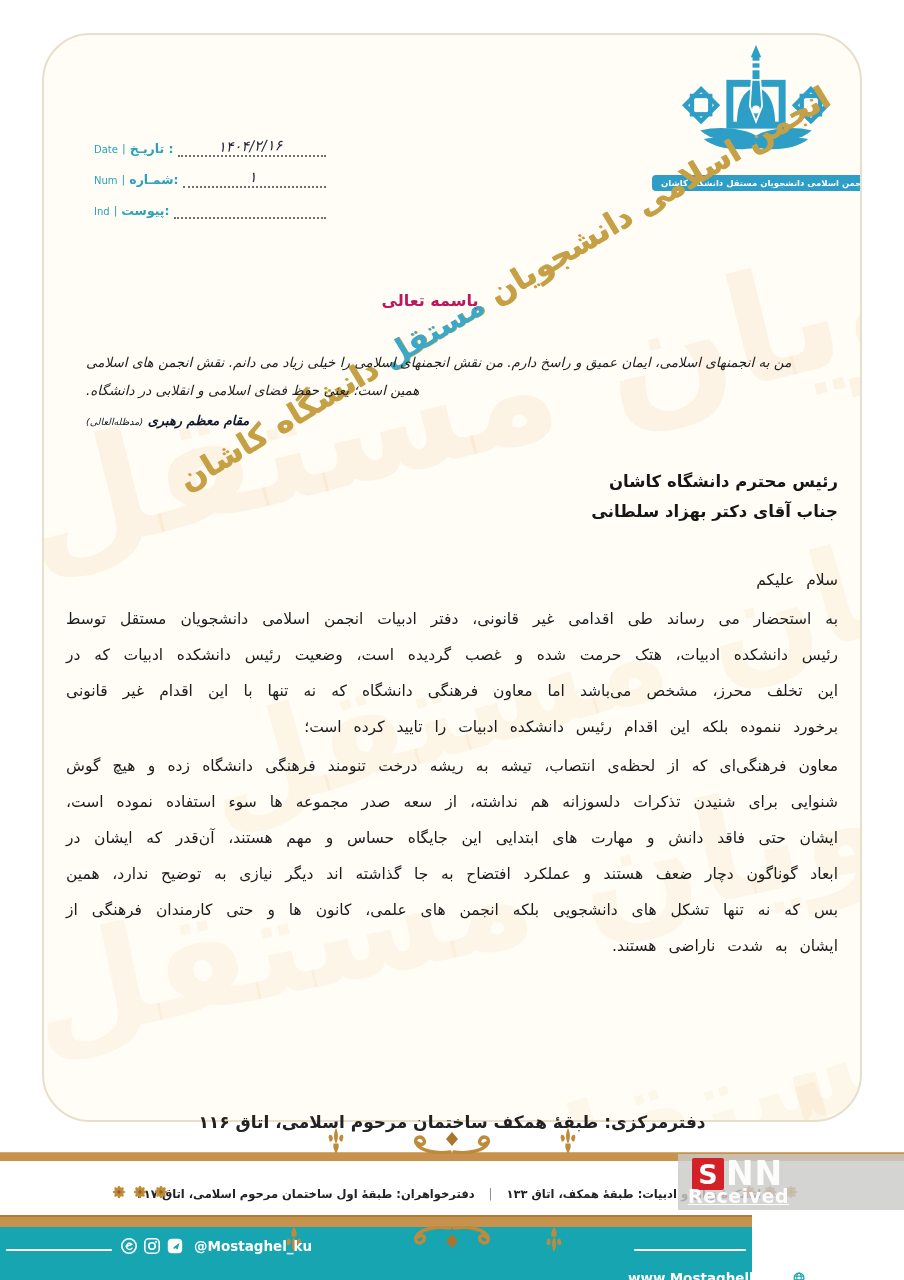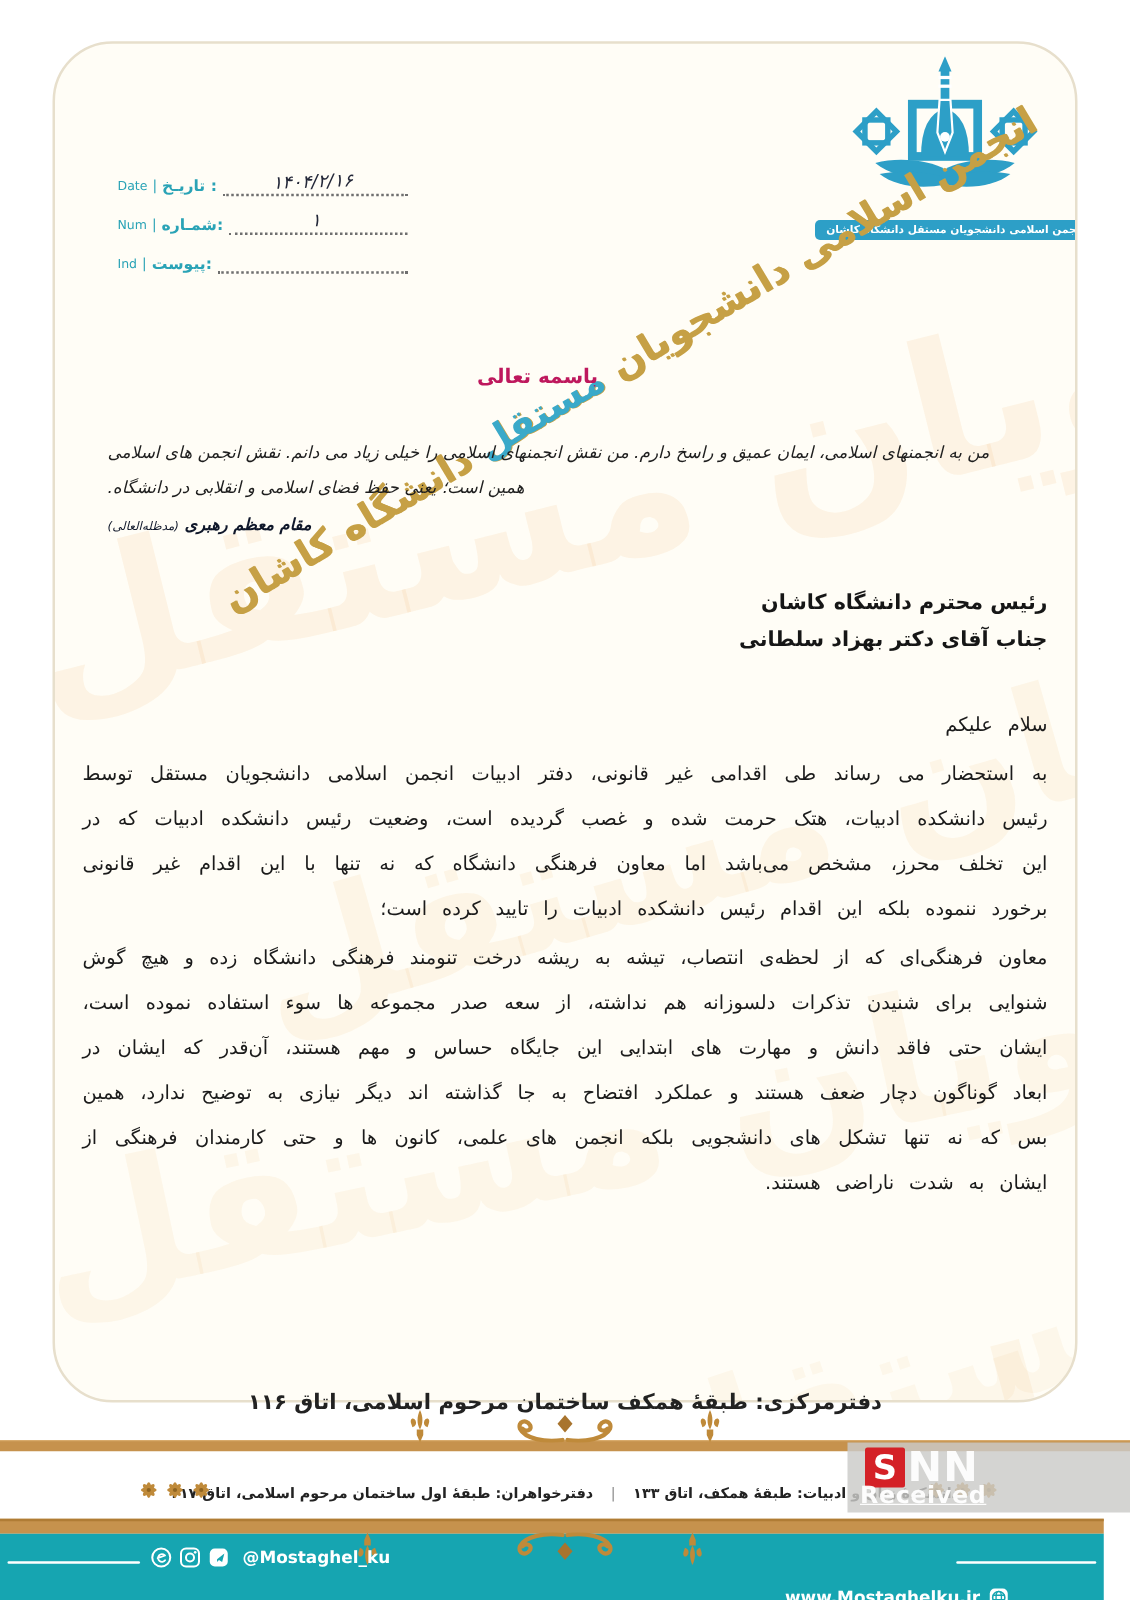--- a/index.html
+++ b/index.html
@@ -104,21 +104,21 @@
     font-weight:bold;font-size:33px;line-height:32px;letter-spacing:1px;
     color:rgba(255,255,255,0.92);margin-left:2px;
   }
   .received{
     margin:-7px 0 0 10px;font-weight:bold;font-size:19px;color:rgba(255,255,255,0.95);
     letter-spacing:0.5px;
     text-decoration:underline;
   }
 
   
-  .bottombar{position:absolute;left:0;top:1215px;width:883px;height:65px;border-radius:30px;}
+  .bottombar{position:absolute;left:0;top:1215px;width:752px;height:65px;border-radius:30px;}
   .strip{height:10px;background:#c6924d;border-top:2px solid #b07c35;}
   .teal{height:53px;background:#16a5b1;position:relative;}
   .edge-line{position:absolute;top:22px;height:2px;background:#ffffff;border-radius:2px;}
   .line-left{left:6px;width:106px;}
   .line-right{right:6px;width:112px;}
   .social{position:absolute;left:120px;top:10px;display:flex;align-items:center;gap:5px;direction:ltr;}
   .social .handle{color:#fff;font-weight:bold;font-size:13.5px;margin-left:5px;}
   .site{position:absolute;left:628px;top:10px;display:flex;align-items:center;gap:6px;direction:ltr;margin-top:32px;}
   .site .url{color:#fff;font-weight:bold;font-size:13.5px;}
 </style>

